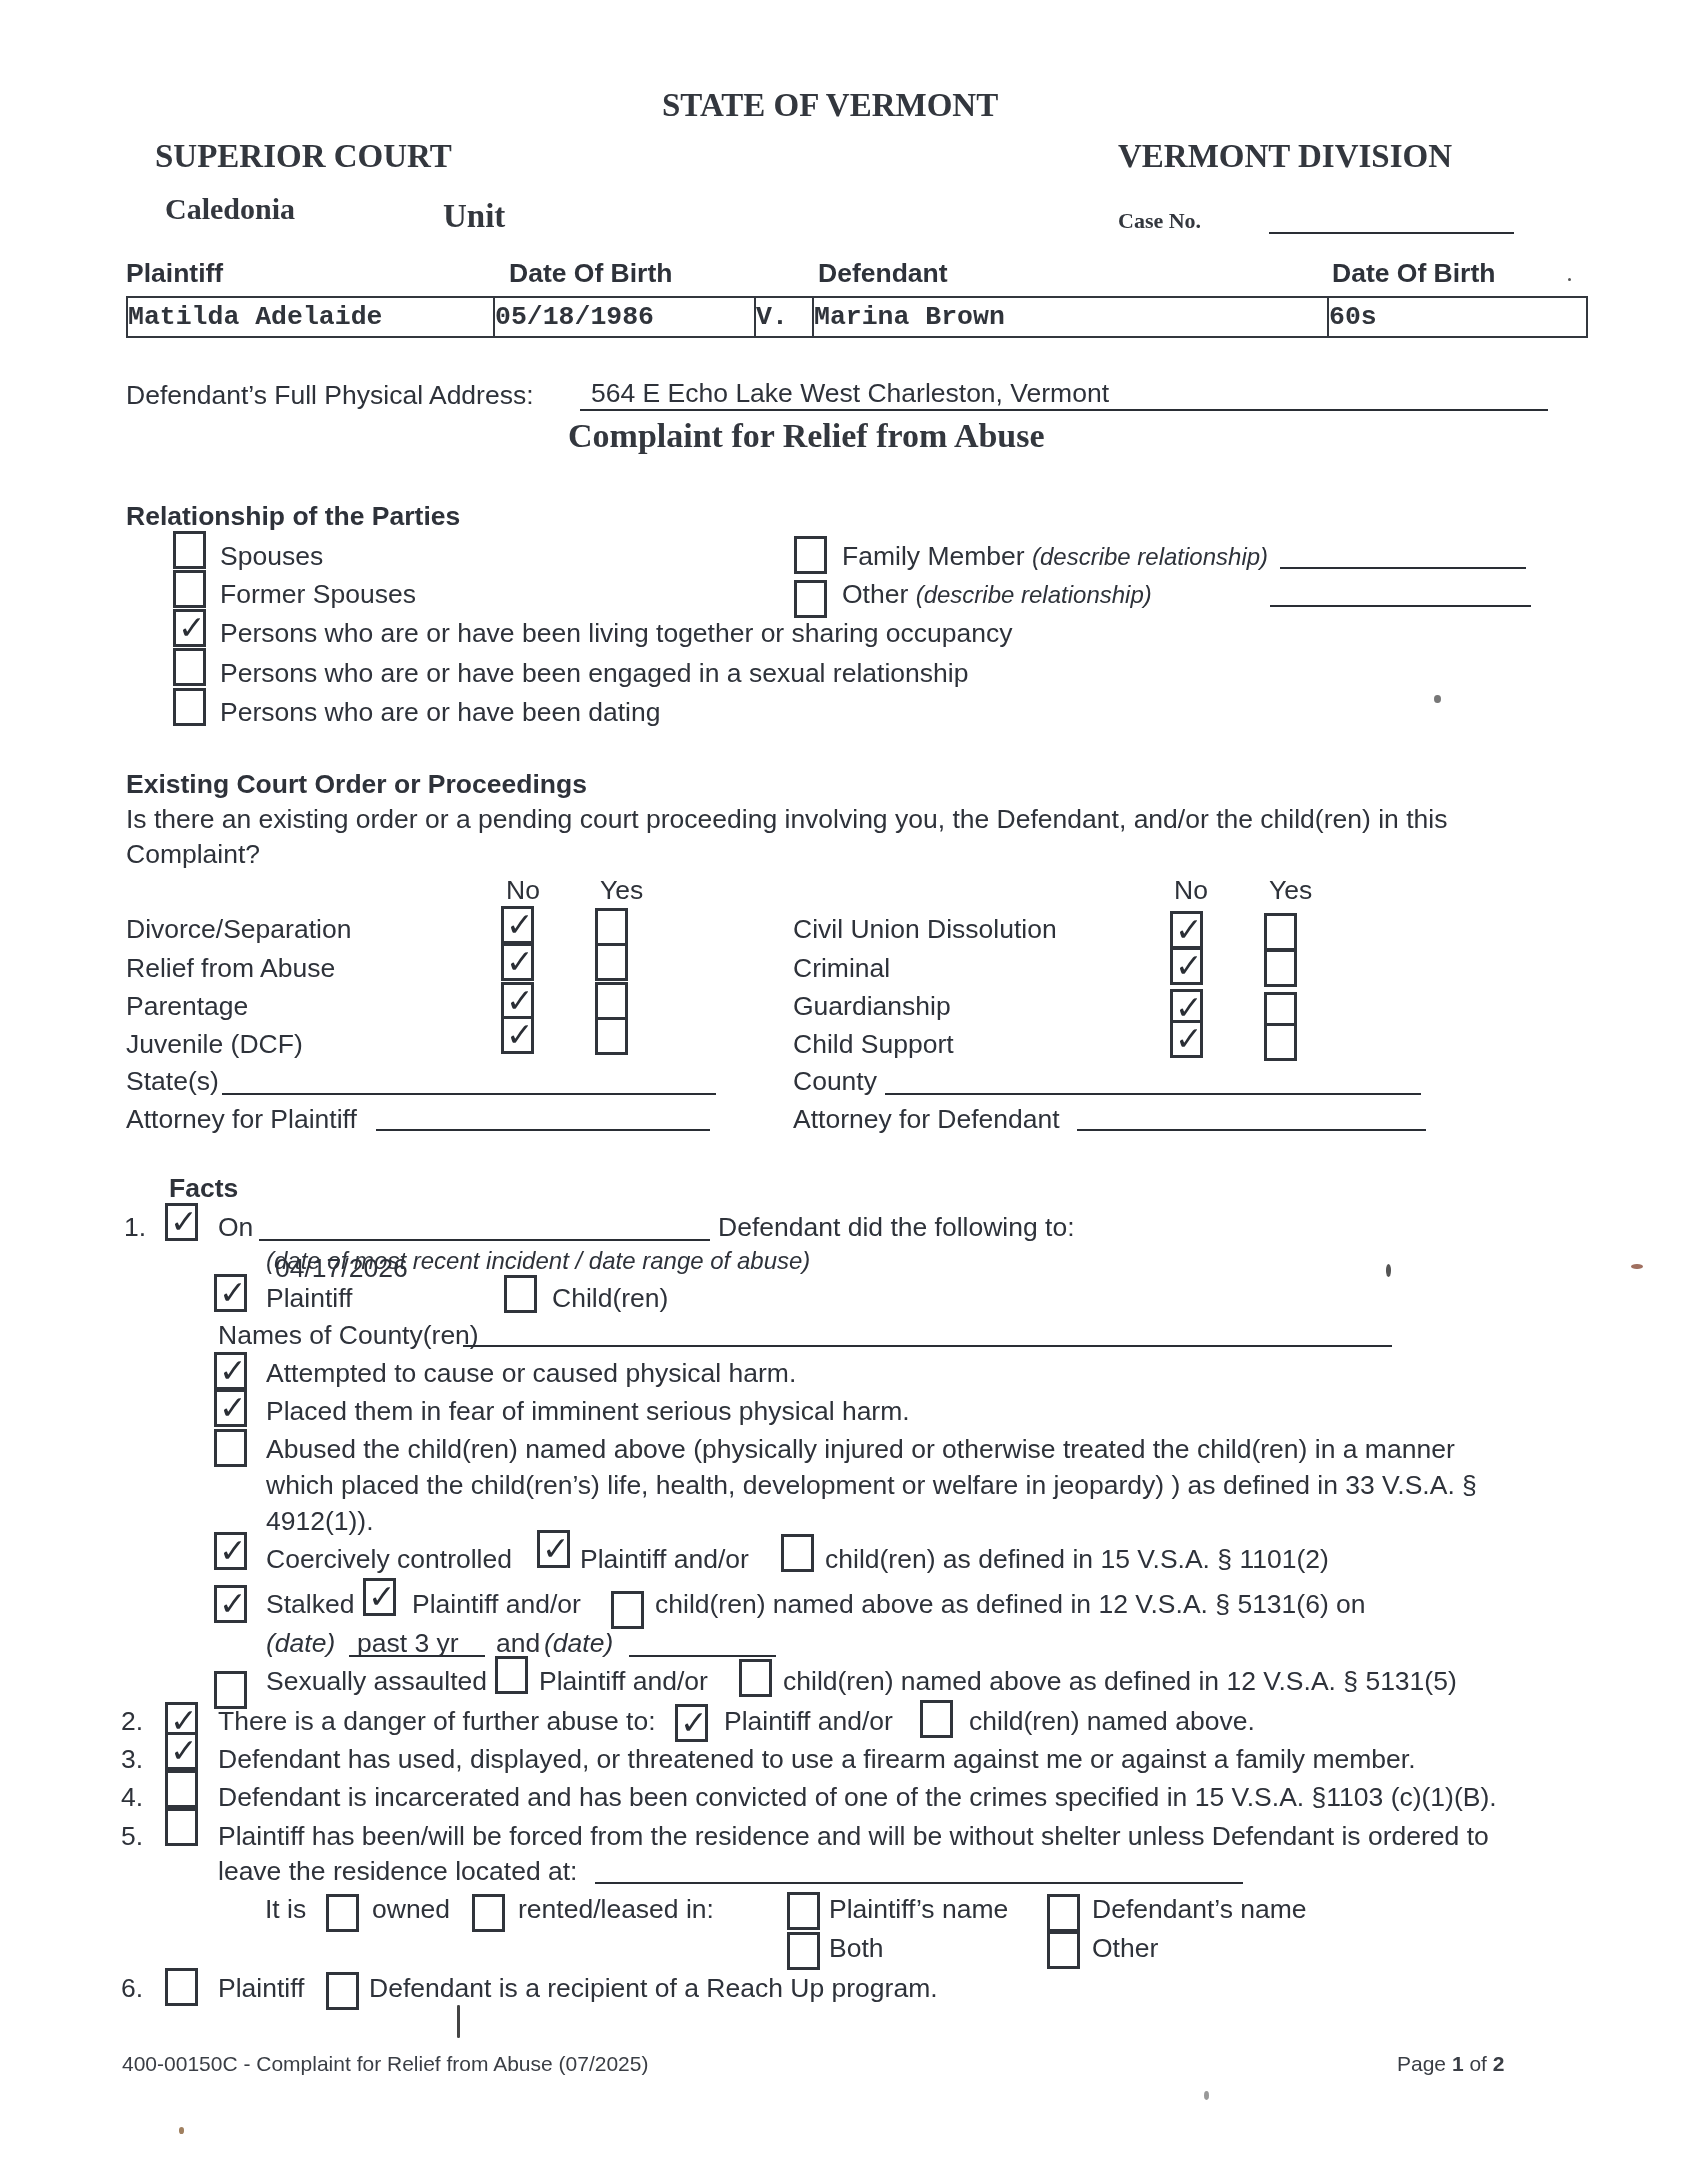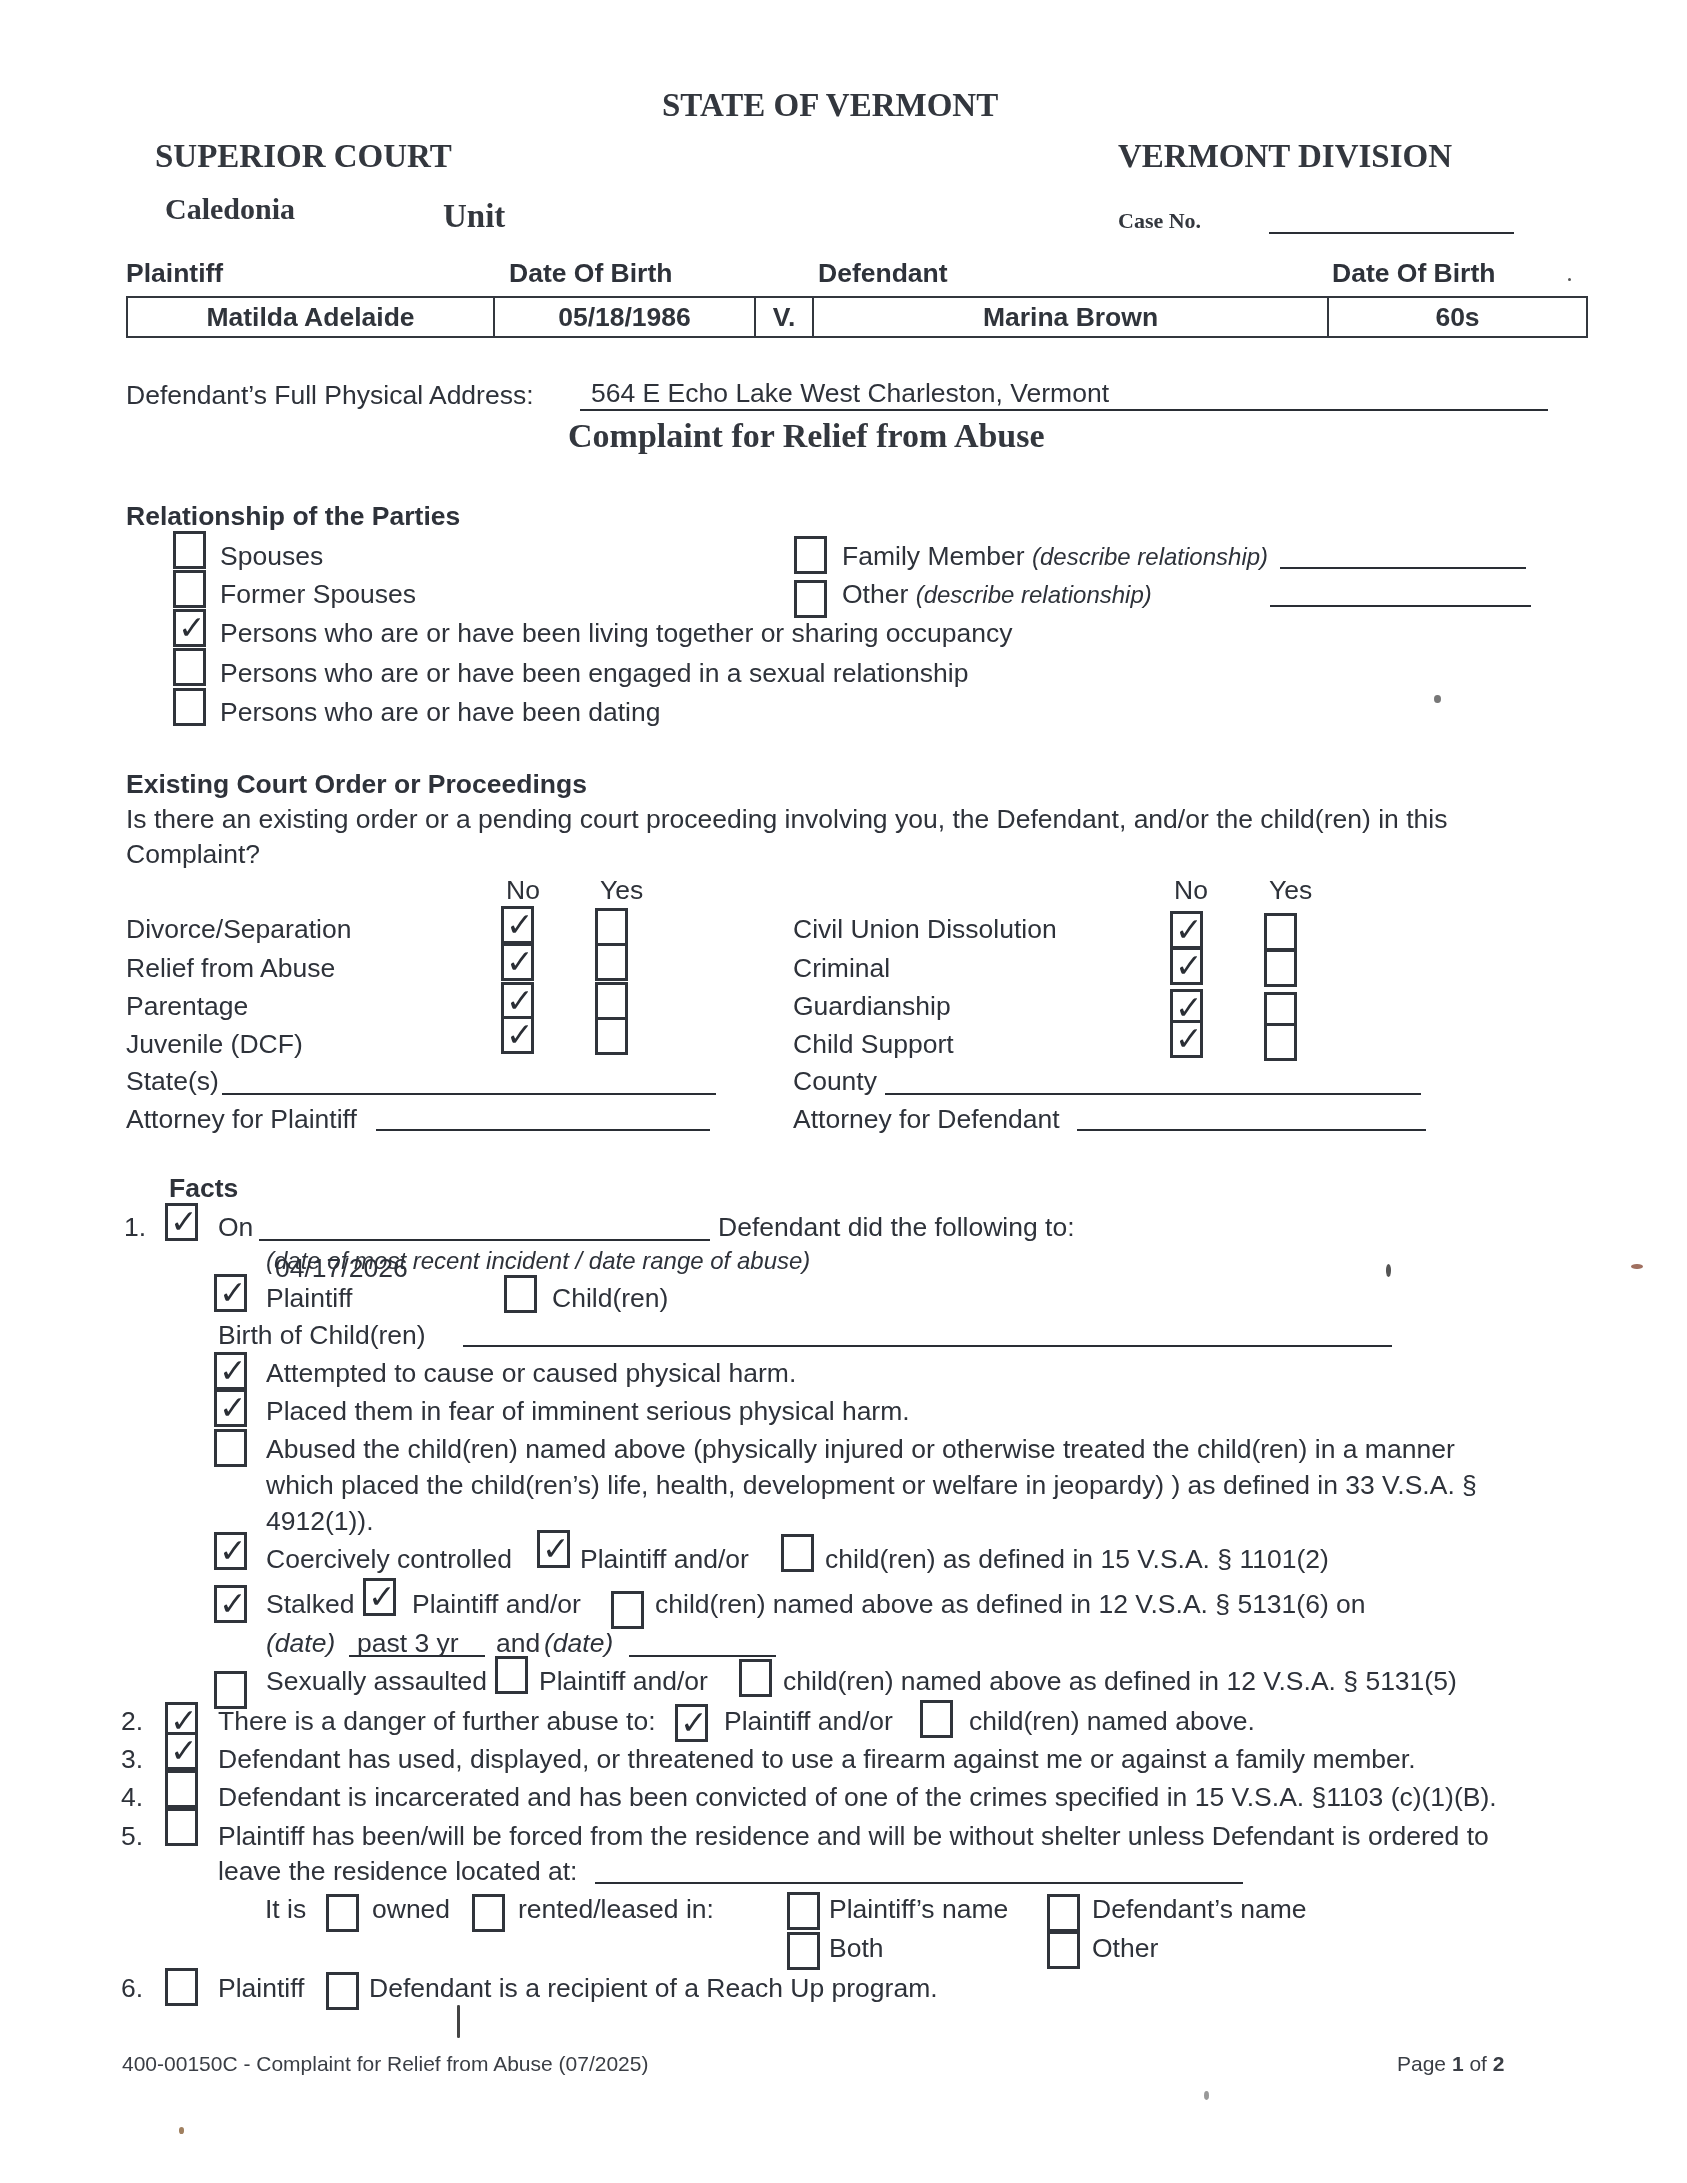--- a/index.html
+++ b/index.html
@@ -7,21 +7,21 @@
   .abs { position: absolute; white-space: nowrap; }
   .serif { font-family: "Liberation Serif", serif; font-weight: bold; color: #33373e; }
   .sans { font-family: "Liberation Sans", sans-serif; font-size: 26.5px; color: #2e323a; }
   .bold { font-weight: bold; }
   .ital { font-style: italic; }
   .cb { position: absolute; width: 33px; height: 38px; border: 3.3px solid #30343b; box-sizing: border-box; background: #fff; }
   .cb.checked::after { content: "\2713"; position: absolute; left: 2px; top: -2.6px; font-family: "DejaVu Sans", sans-serif; font-size: 33px; line-height: 38px; color: #2a2e35; }
   .line { position: absolute; height: 0; border-top: 2.6px solid #2a2e35; }
   .filled { position: absolute; font-size: 26.5px; color: #2e323a; white-space: nowrap; }
   table.parties { position: absolute; left: 126px; top: 296px; width: 1462px; border-collapse: collapse; }
-  table.parties td { border: 2.6px solid #33373e; height: 38px; text-align: center; font-size: 26.5px; font-weight: bold; color: #30343b; padding: 0; }
+  table.parties td { border: 2.6px solid #33373e; height: 38px; font-size: 26.5px; font-weight: bold; color: #30343b; padding: 0; font-family: Liberation Mono, monospace; }
   .footer { font-size: 21px; color: #3a3e45; }
   .dot { position: absolute; background: #555; border-radius: 50%; }
 </style>
 </head>
 <body>
 
 <div class="abs serif" style="left:662px; top:87px; font-size:33px;">STATE OF VERMONT</div>
 <div class="abs serif" style="left:155px; top:138px; font-size:33px;">SUPERIOR COURT</div>
 <div class="abs serif" style="left:1118px; top:138px; font-size:33px;">VERMONT DIVISION</div>
 <div class="abs serif" style="left:165px; top:192px; font-size:30px;">Caledonia</div>
@@ -121,21 +121,21 @@
 <div class="filled" style="left:275px; top:1209px;margin-top:44px;">04/17/2026</div>
 <div class="line" style="left:259px; top:1239px; width:451px;"></div>
 <div class="abs sans" style="left:718px; top:1212px;">Defendant did the following to:</div>
 <div class="abs sans ital" style="left:266px; top:1247px; font-size:24px;">(date of most recent incident / date range of abuse)</div>
 
 <div class="cb checked" style="left:214px; top:1274px;"></div>
 <div class="abs sans" style="left:266px; top:1283px;">Plaintiff</div>
 <div class="cb" style="left:504px; top:1275px;"></div>
 <div class="abs sans" style="left:552px; top:1283px;">Child(ren)</div>
 
-<div class="abs sans" style="left:218px; top:1320px;">Birth of Child(ren)</div>
+<div class="abs sans" style="left:218px; top:1320px;">Names of County(ren)</div>
 <div class="line" style="left:463px; top:1345px; width:929px;"></div>
 
 <div class="cb checked" style="left:214px; top:1352px;"></div>
 <div class="abs sans" style="left:266px; top:1358px;">Attempted to cause or caused physical harm.</div>
 <div class="cb checked" style="left:214px; top:1389px;"></div>
 <div class="abs sans" style="left:266px; top:1396px;">Placed them in fear of imminent serious physical harm.</div>
 <div class="cb" style="left:214px; top:1429px;"></div>
 <div class="abs sans" style="left:266px; top:1434px;">Abused the child(ren) named above (physically injured or otherwise treated the child(ren) in a manner</div>
 <div class="abs sans" style="left:266px; top:1470px;">which placed the child(ren’s) life, health, development or welfare in jeopardy) ) as defined in 33 V.S.A. §</div>
 <div class="abs sans" style="left:266px; top:1506px;">4912(1)).</div>

